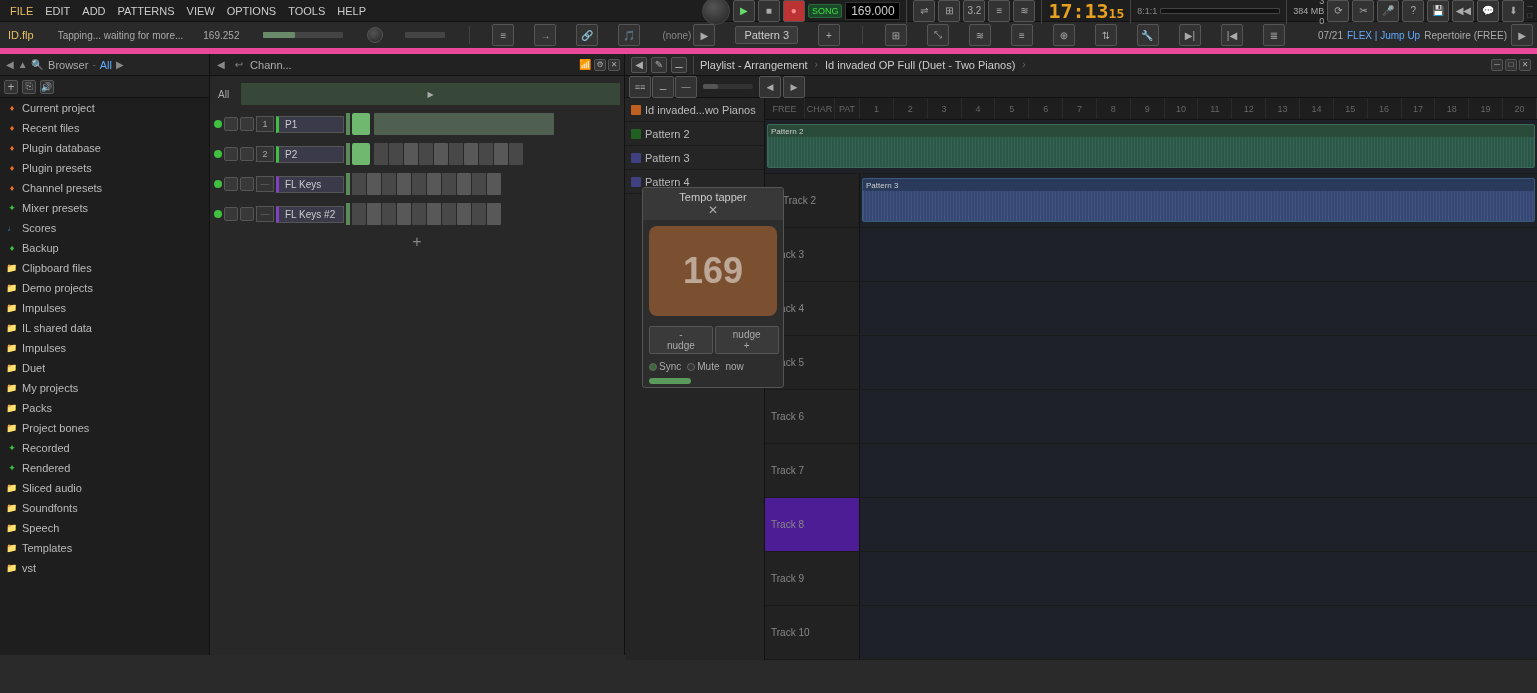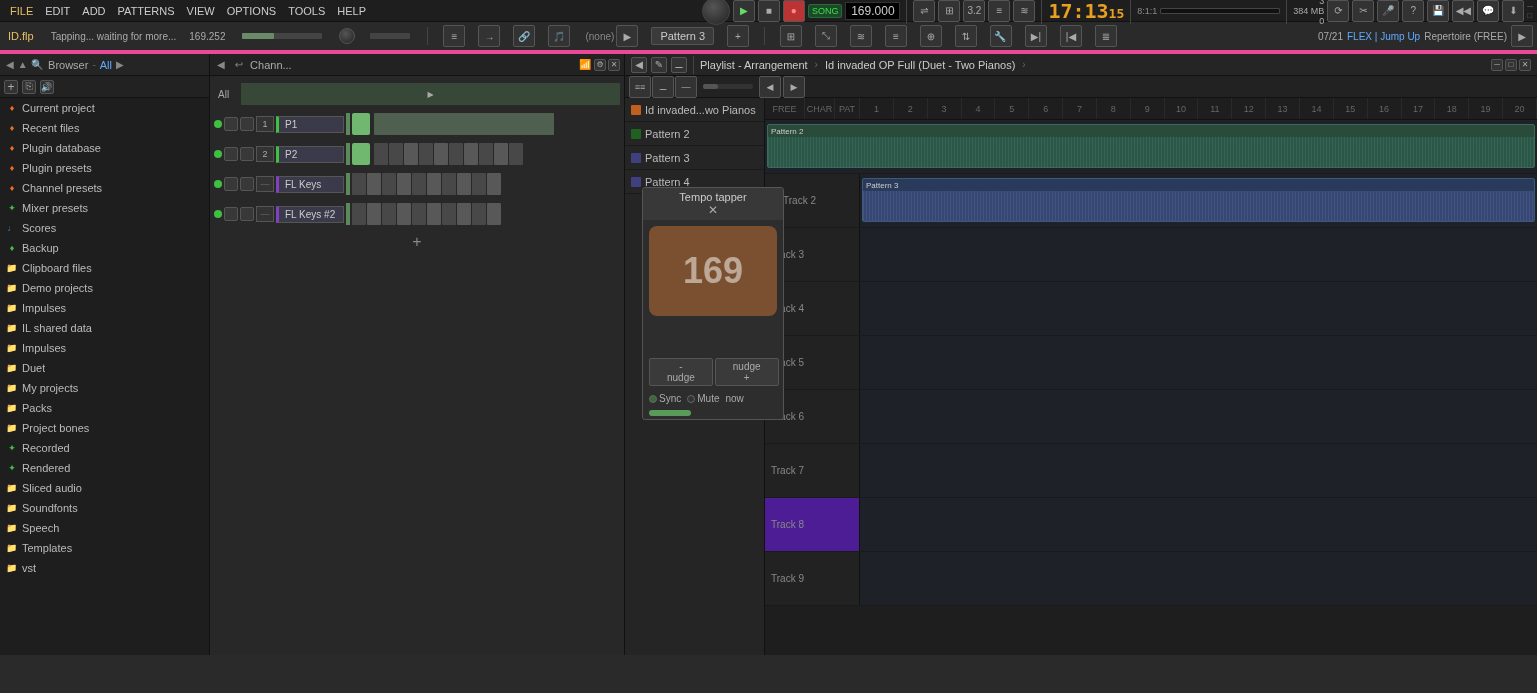--- a/index.html
+++ b/index.html
@@ -77,22 +77,22 @@
       margin: 0 3px;
     }
 
     
     #toolbar2 {
       background: #2a2a2a;
       height: 32px;
       display: flex;
       align-items: center;
       padding: 0 4px;
-      gap: 13px;
-      border-bottom: 4px solid #ec4899;
+      gap: 20px;
+      border-bottom: 6px solid #ec4899;
     }
     .project-name {
       color: #e8c060;
       font-size: 11px;
       padding: 0 4px;
     }
     .track-info {
       color: #aaa;
       font-size: 10px;
     }
@@ -336,21 +336,20 @@
     .nudge-btn {
       flex: 1;
       background: #3a3a3a;
       border: 1px solid #555;
       color: #aaa;
       font-size: 10px;
       padding: 2px 17px;
       text-align: center;
       cursor: pointer;
       border-radius: 2px;
-      margin-top: 32px;
     }
     #tempo-options {
       display: flex;
       align-items: center;
       padding: 3px 6px;
       gap: 6px;
     }
     .tempo-radio {
       display: flex;
       align-items: center;
@@ -975,20 +974,26 @@
                 <span style="color:#888;font-size:10px;">Track 8</span>
               </div>
               <div class="arrangement-content"></div>
             </div>
             <div class="arrangement-track">
               <div style="width:95px; background:#222; border-right:1px solid #111; display:flex; align-items:center; padding:0 6px; gap:4px;">
                 <span style="color:#888;font-size:10px;">Track 9</span>
               </div>
               <div class="arrangement-content"></div>
             </div>
+            <div class="arrangement-track">
+              <div style="width:95px; background:#222; border-right:1px solid #111; display:flex; align-items:center; padding:0 6px; gap:4px;">
+                <span style="color:#888;font-size:10px;">Track 10</span>
+              </div>
+              <div class="arrangement-content"></div>
+            </div>
           </div>
         </div>
       </div>
     </div>
   </div>
 </div>
 
 <div id="tempo-tapper">
   <div id="tempo-tapper-header">
     <span class="tempo-title">Tempo tapper</span>

